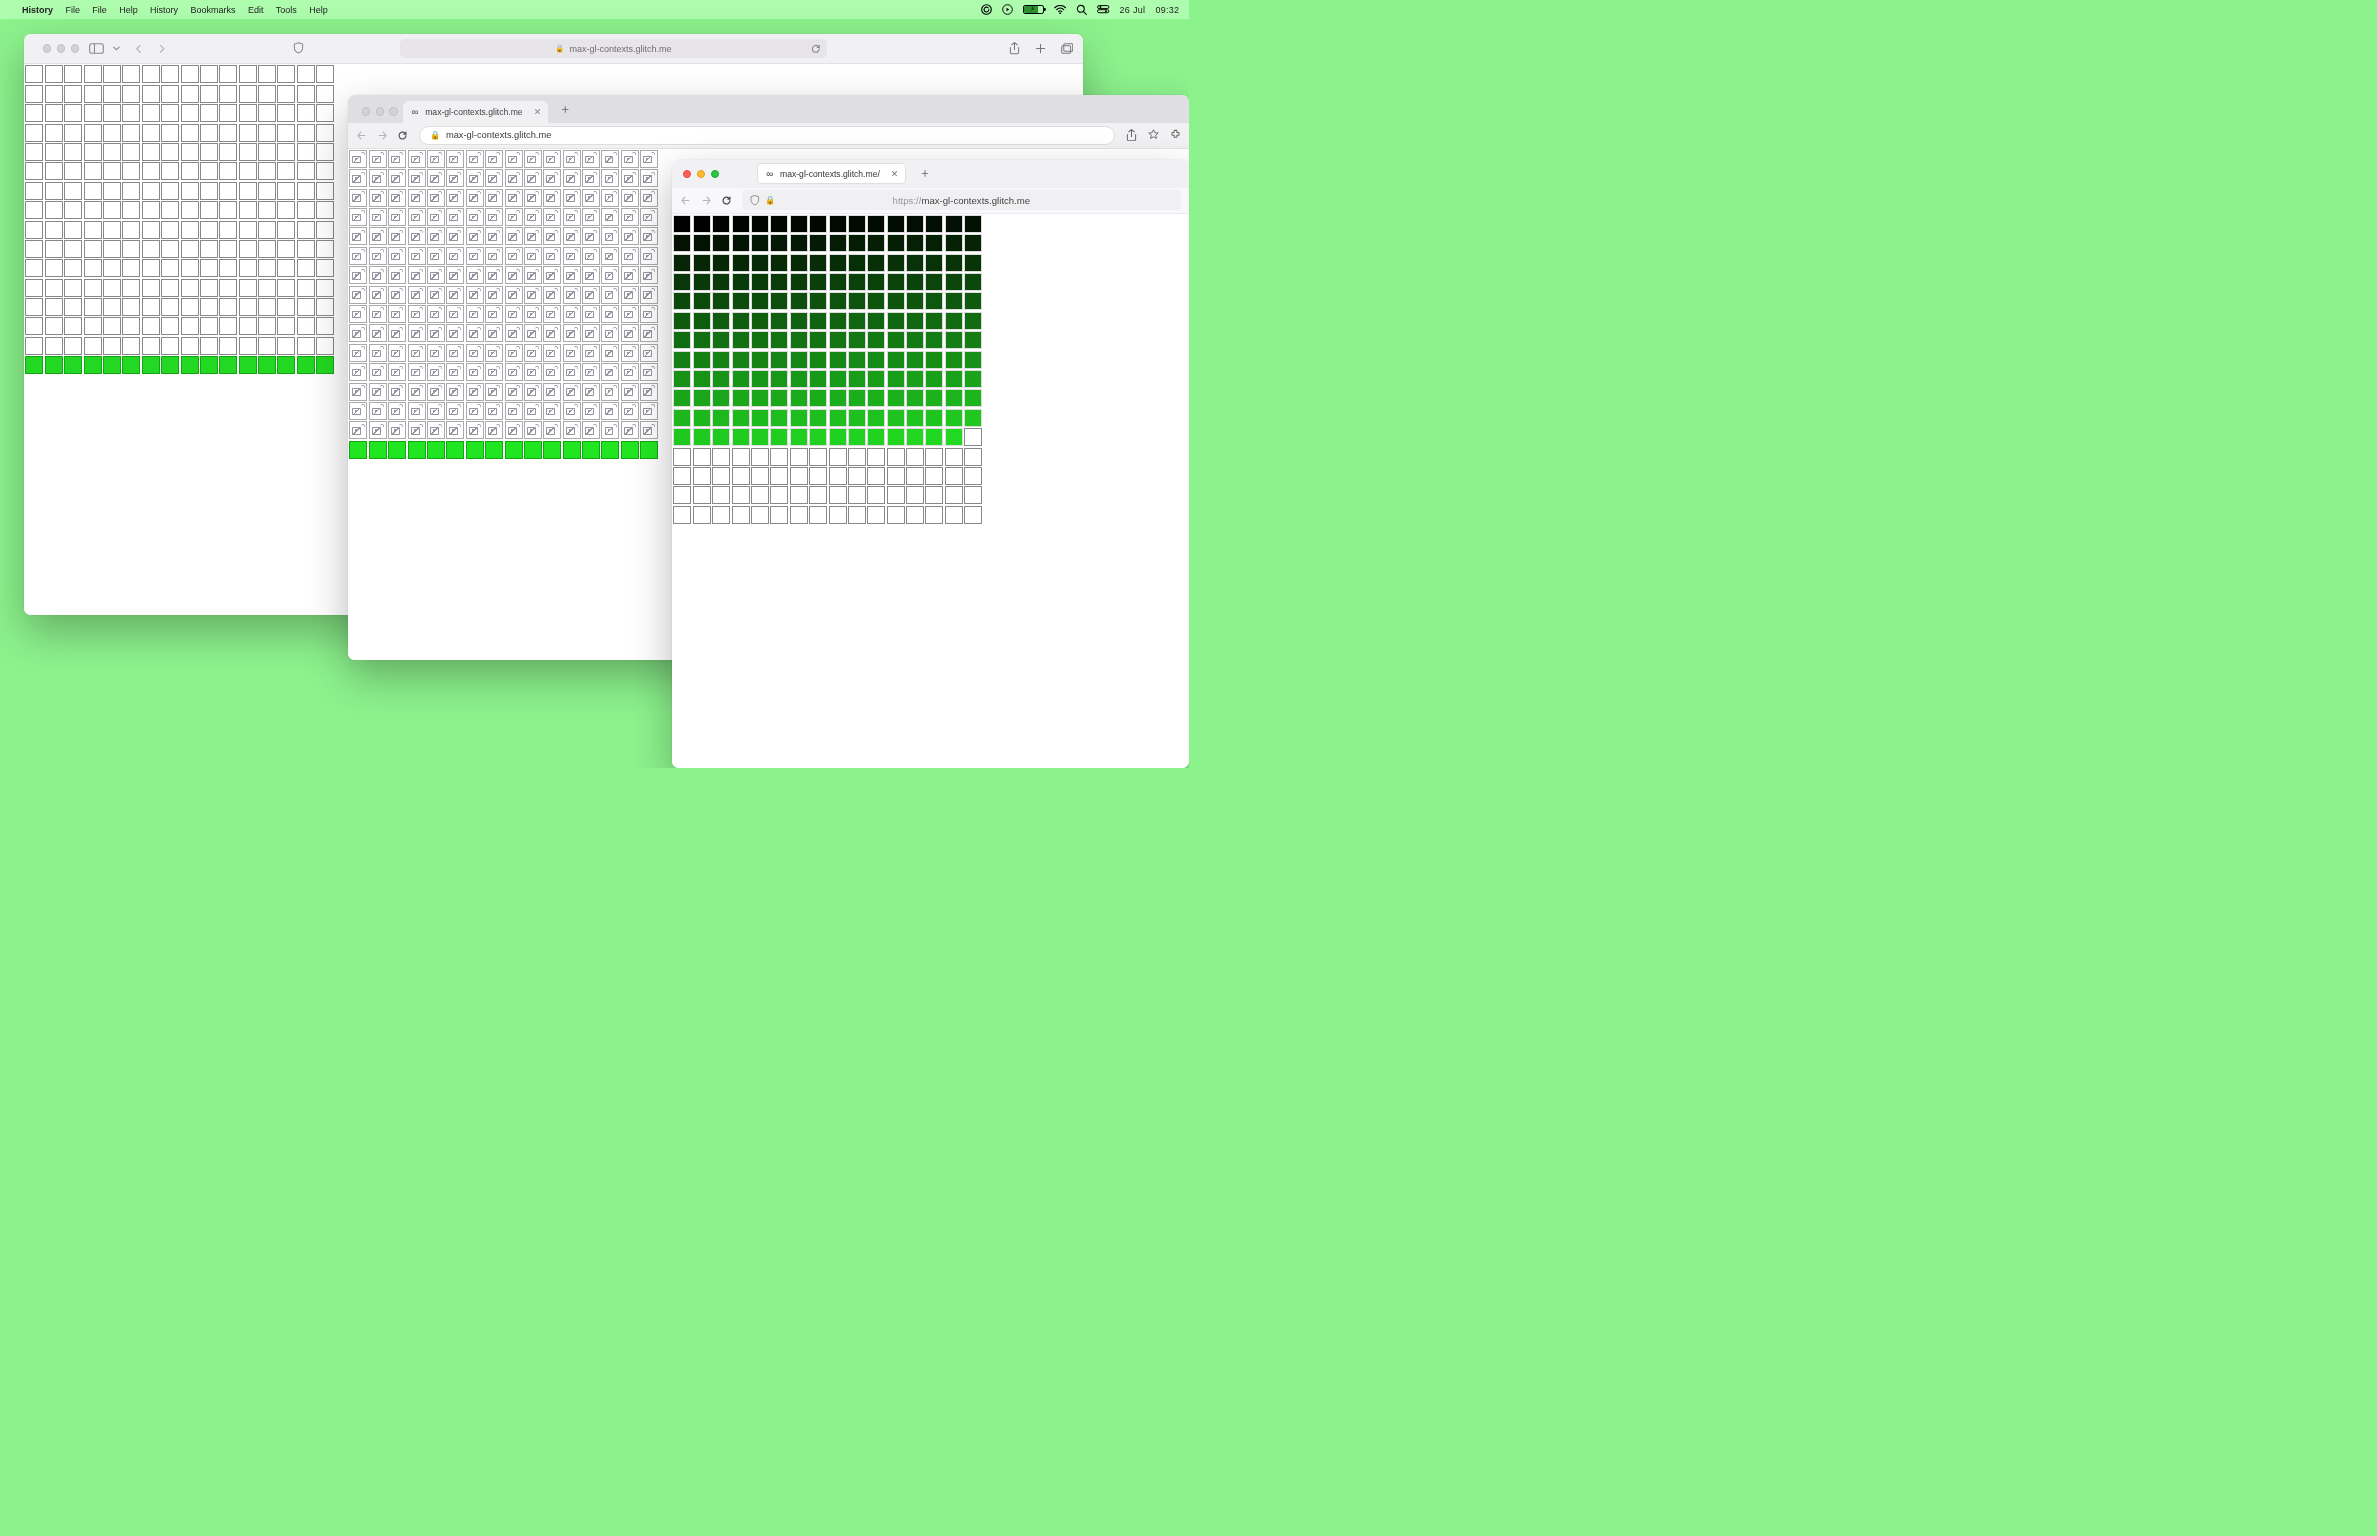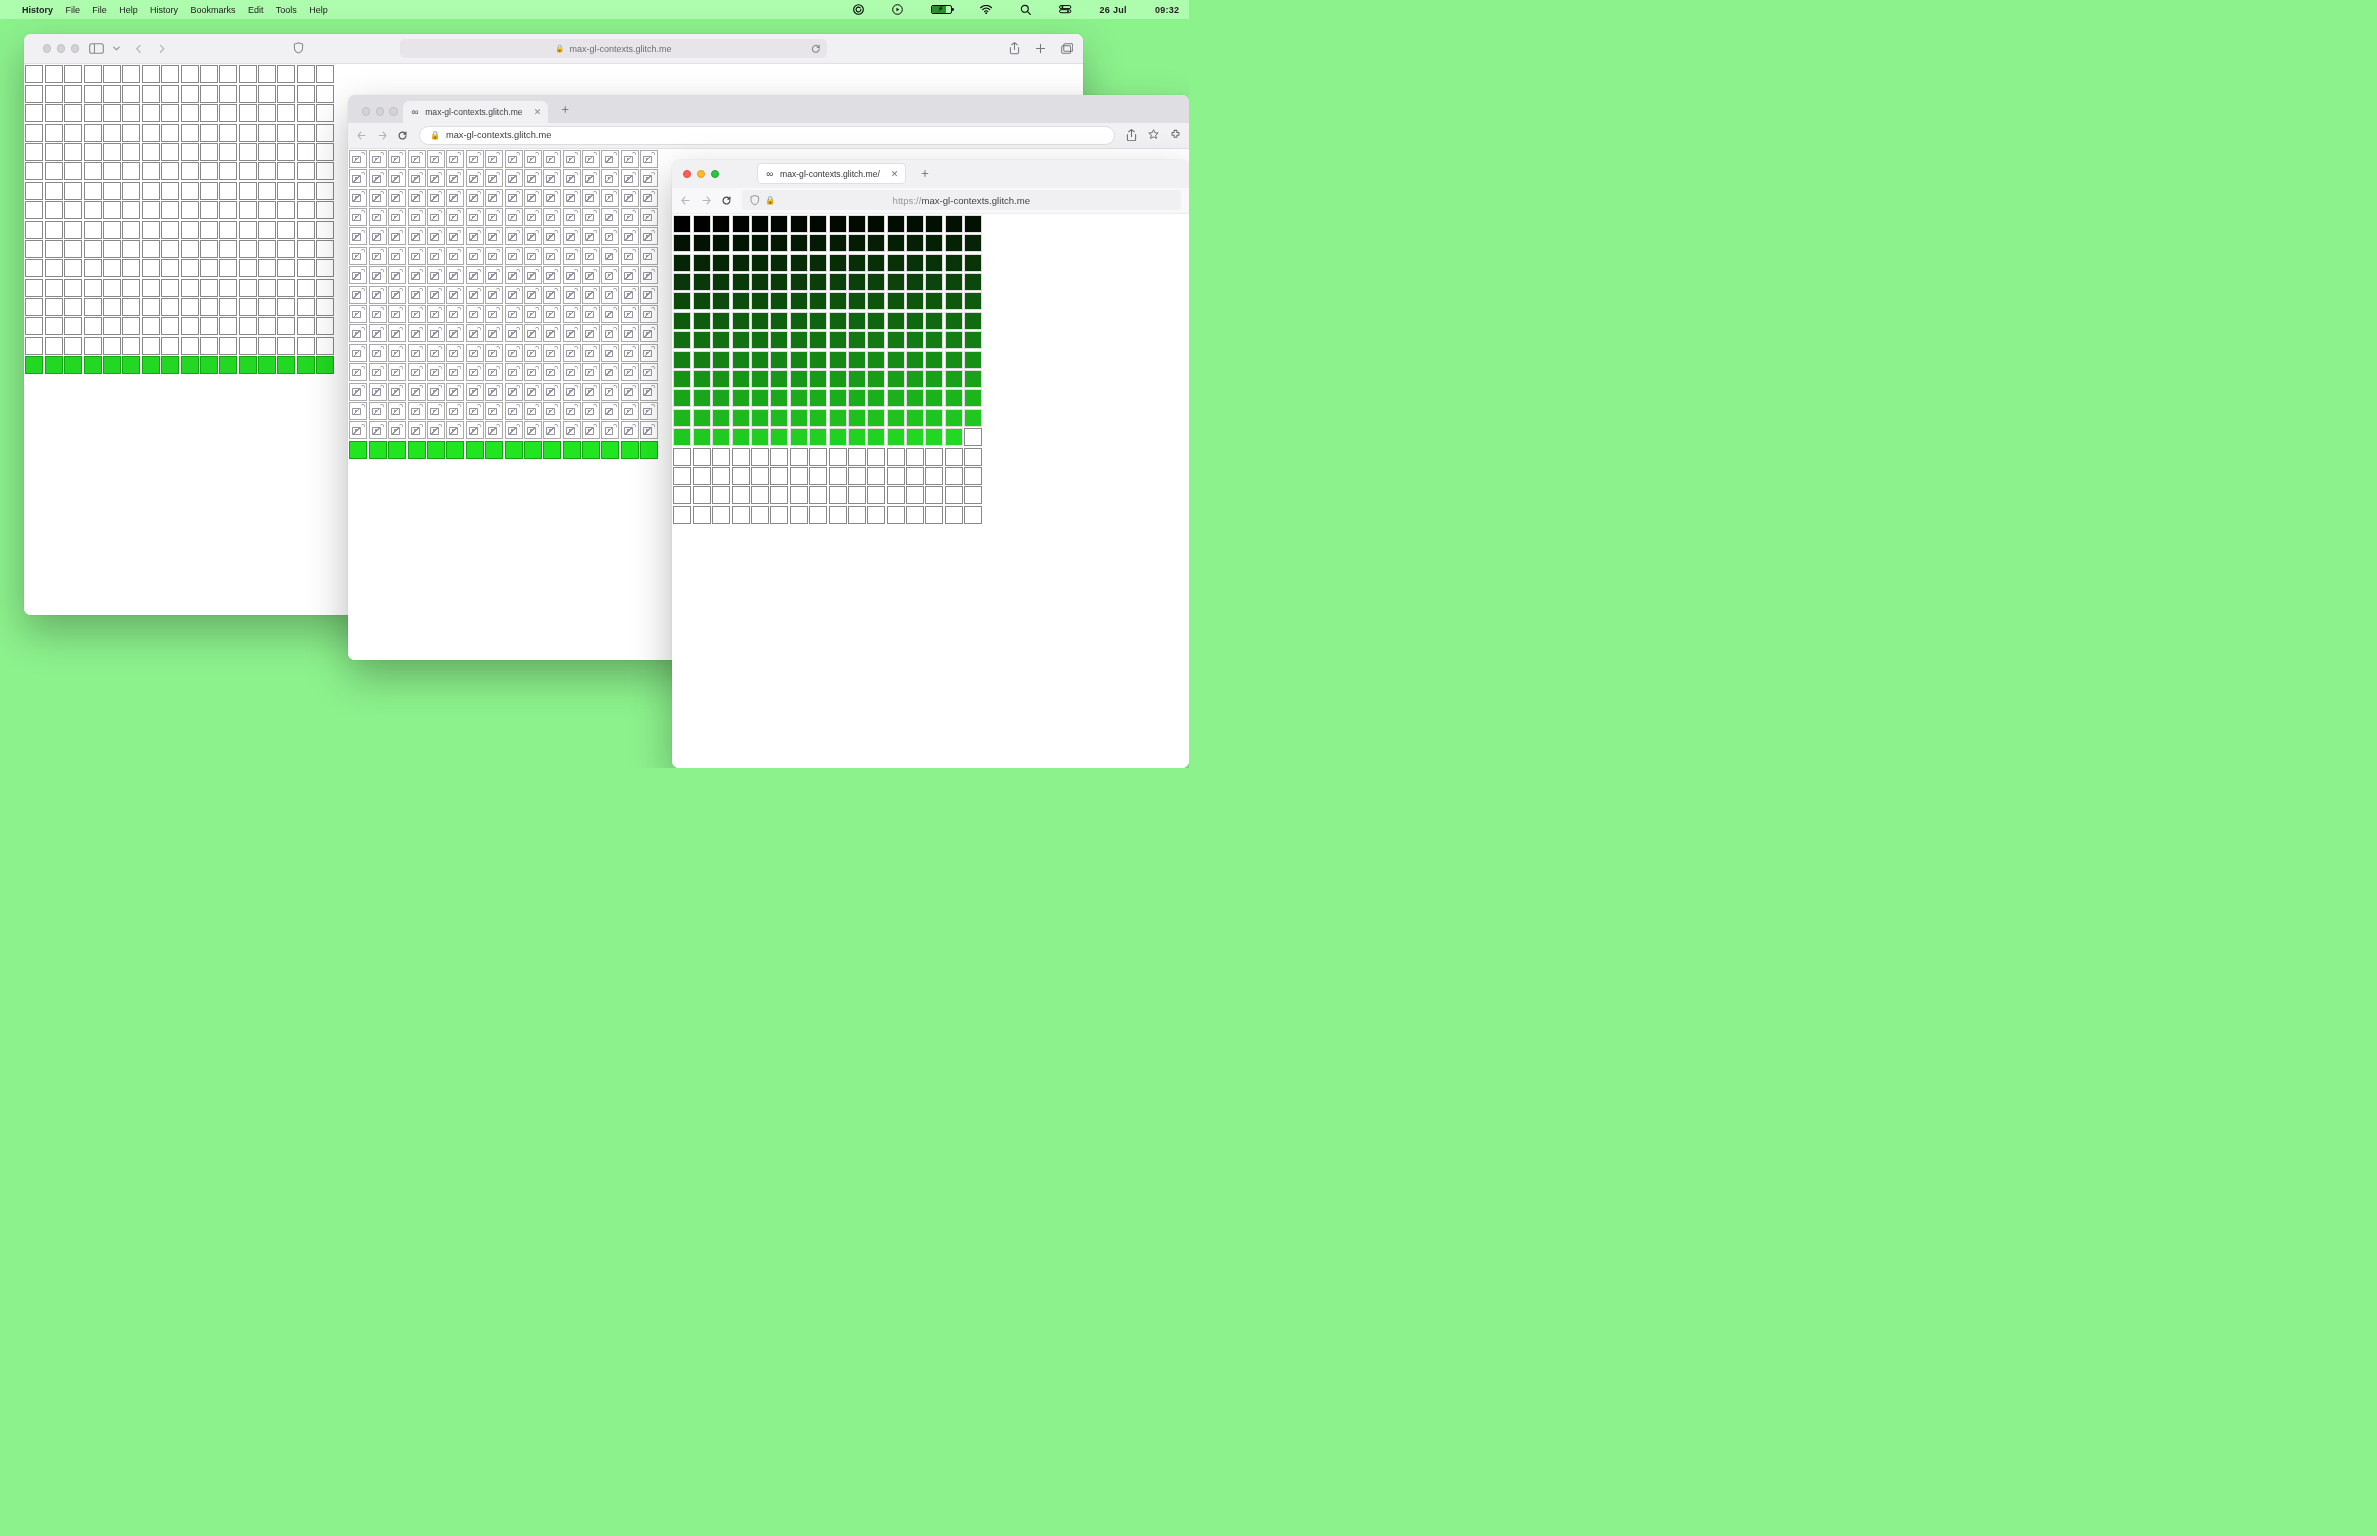--- a/index.html
+++ b/index.html
@@ -18,21 +18,21 @@
   
   .menubar {
     position:absolute; top:0; left:0; right:0;
     height:19px;
     background: rgba(180,255,180,0.85);
     display:flex; align-items:center;
     padding: 0 9.6px;
     font-size:9px;
   }
   .menubar .left, .menubar .right { display:flex; align-items:center; gap:12.4px; }
-  .menubar .right { margin-left:auto; gap:28px;font-weight:bold; }
+  .menubar .right { margin-left:auto; gap:10px; }
   .menubar .appname { font-weight:700; }
   .menubar .apple { font-size:10.3px; }
   .menubar .mi { cursor:default; }
   .menubar .clock { font-variant-numeric: tabular-nums; letter-spacing:0.3px;}
   .battery {
     display:inline-flex; align-items:center;
     width:20.6px; height:9px; border:1px solid #000; border-radius:2.1px;
     position:relative;
   }
   .battery::after{

